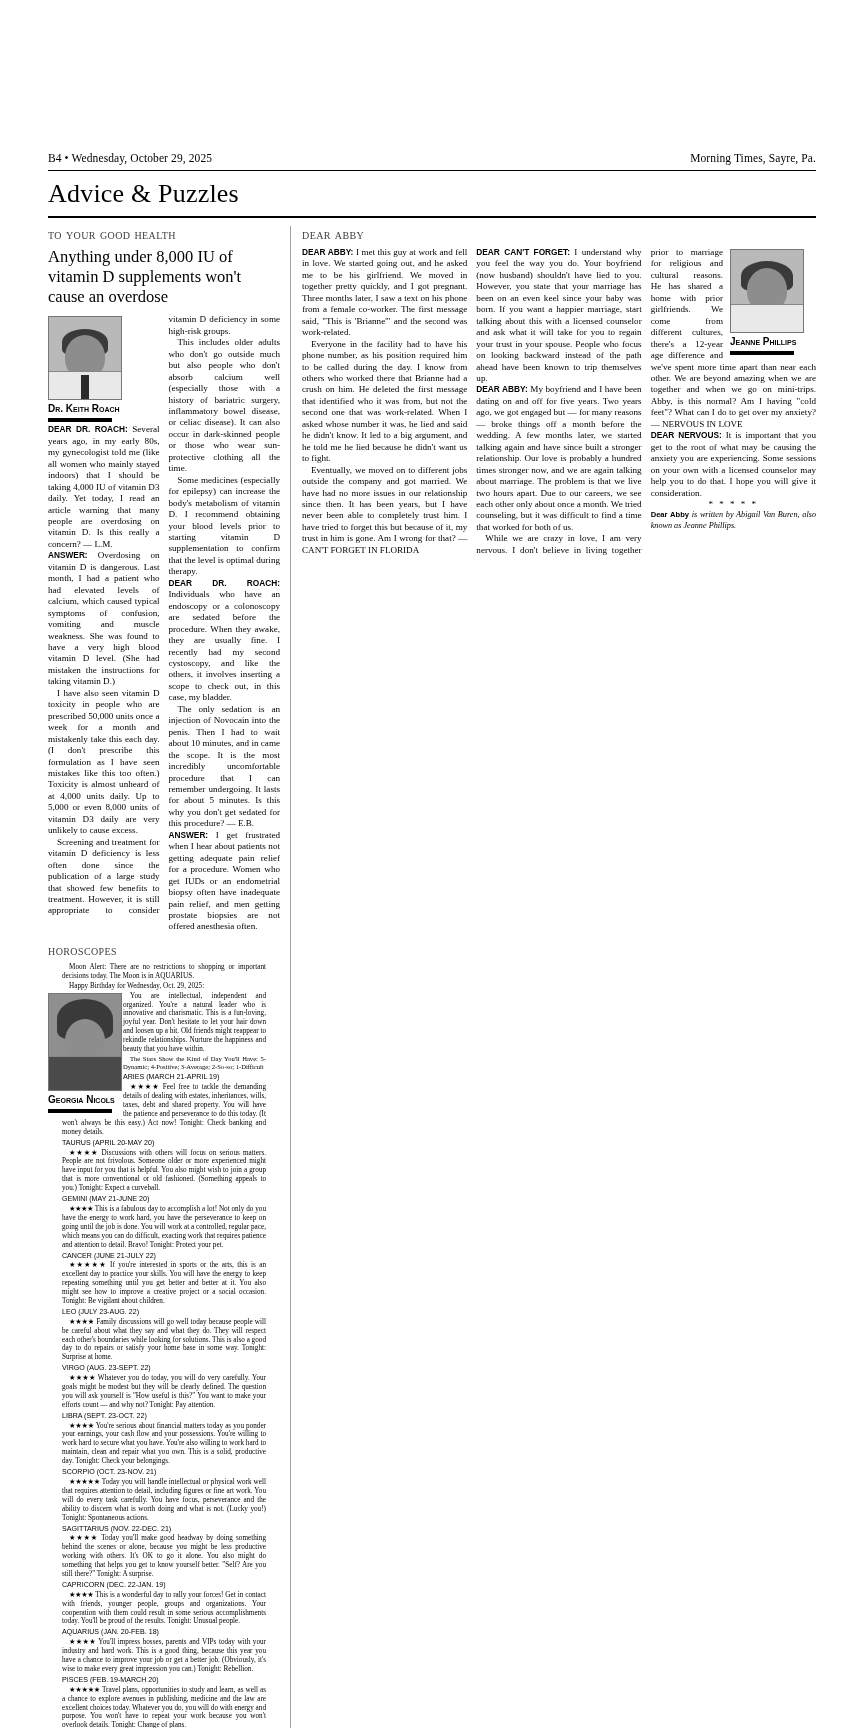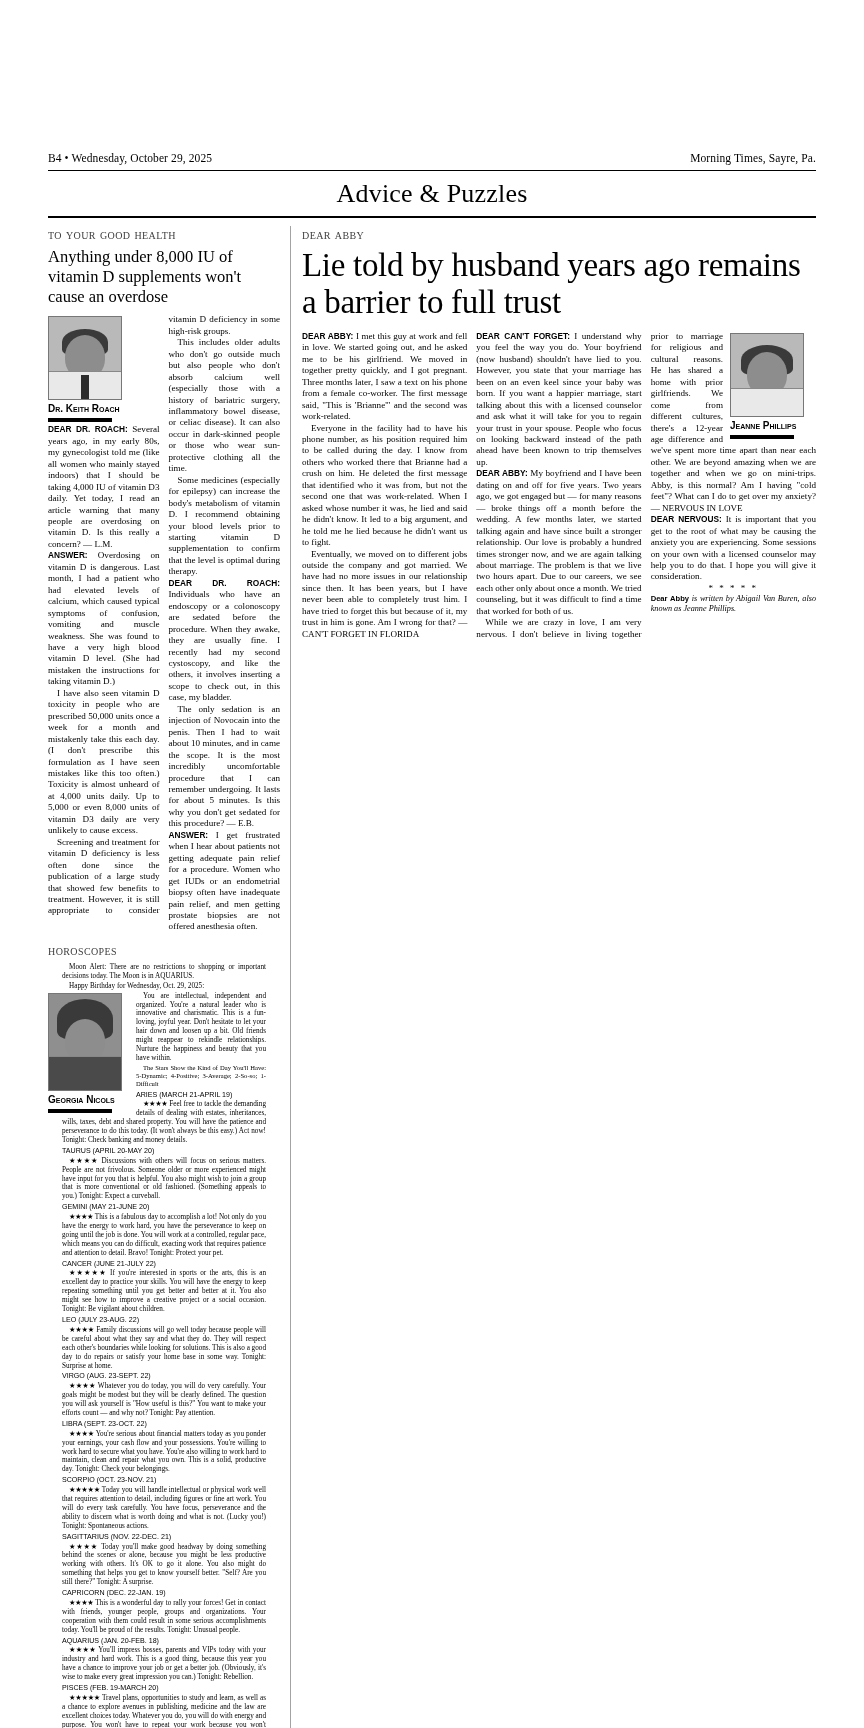--- a/index.html
+++ b/index.html
@@ -15,21 +15,21 @@
   .page { width: 864px; height: 1728px; padding: 0 48px; position: relative; }
 
   
   .masthead {
     display:flex; justify-content:space-between; align-items:flex-end;
     font-size: 11.5px; padding-top: 152px; letter-spacing: .1px;
   }
   .rule-thin { border-top: 1px solid #000; margin-top: 6px; }
   .rule-thick { border-top: 2px solid #000; }
   .section-title {
-    text-align:center; font-size: 26px; font-family:"Liberation Serif", serif;
+    text-align:left; font-size: 26px; font-family:"Liberation Serif", serif;
     padding: 8px 0 7px; letter-spacing: .2px;
   }
 
   
   .cols { display:flex; margin-top: 8px; }
   .col-left { width: 242px; padding-right: 10px; }
   .col-right { flex:1; padding-left: 11px; border-left: 1px solid #a3a3a3; }
 
   .kicker {
     font-size: 14.5px; color:#404040; letter-spacing:.4px;
@@ -85,21 +85,21 @@
 
   
   .horo { font-size: 7.2px; line-height: 1.24; text-align: justify; }
   .horo p { margin:0 14px 1px; text-indent: 7px; }
   .horo .sign {
     font-family:"Liberation Sans", sans-serif; font-weight:normal; font-size:7.1px;
     text-indent:0; margin-top:2px;
   }
   .horo .stars { letter-spacing:-.5px; }
   .horo .intro { text-indent:7px; }
-  .horo-mug { float:left; width:68px; margin:1px 20px 2px 0; }
+  .horo-mug { float:left; width:68px; margin:1px 7px 2px 0; }
   .horo-mug .mug { height:98px; background:#8f8f8f; }
 
   
   .puzzles { display:flex; margin-top:6px; }
   .pz-left { width: 206px; padding-right:7px; }
   .pz-right { flex:1; padding-left:8px; border-left:1px solid #000; }
 
   .cw-title {
     font-family:"Liberation Serif", serif; font-style:italic; font-weight:bold;
     font-size:17px; letter-spacing:.2px;
@@ -230,21 +230,20 @@
             <div>
               <p class="sign">PISCES (FEB. 19-MARCH 20)</p>
               <p><span class="stars">★★★★★</span> Travel plans, opportunities to study and learn, as well as a chance to explore avenues in publishing, medicine and the law are excellent choices today. Whatever you do, you will do with energy and purpose. You won't have to repeat your work because you won't overlook details. Tonight: Change of plans.</p>
             </div>
           </div>
       </div>
     </div>
 
     <div class="col-right">
       <div class="kicker">Dear Abby</div>
-      <h1 class="head-right">Lie told by husband years ago remains a barrier to full trust</h1>
 
       <div class="bodytext twocol3">
         <p class="noind"><span class="lead">DEAR ABBY:</span><span> I met this guy at work and fell in love. We started going out, and he asked me to be his girlfriend. We moved in together pretty quickly, and I got pregnant. Three months later, I saw a text on his phone from a female co-worker. The first message said, "This is 'Brianne'" and the second was work-related.</span></p>
         <p>Everyone in the facility had to have his phone number, as his position required him to be called during the day. I know from others who worked there that Brianne had a crush on him. He deleted the first message that identified who it was from, but not the second one that was work-related. When I asked whose number it was, he lied and said he didn't know. It led to a big argument, and he told me he lied because he didn't want us to fight.</p>
         <p>Eventually, we moved on to different jobs outside the company and got married. We have had no more issues in our relationship since then. It has been years, but I have never been able to completely trust him. I have tried to forget this but because of it, my trust in him is gone. Am I wrong for that? — CAN'T FORGET IN FLORIDA</p>
         <p class="noind"><span class="lead">DEAR CAN'T FORGET:</span><span> I understand why you feel the way you do. Your boyfriend (now husband) shouldn't have lied to you. However, you state that your marriage has been on an even keel since your baby was born. If you want a happier marriage, start talking about this with a licensed counselor and ask what it will take for you to regain your trust in your spouse. People who focus on looking backward instead of the path ahead have been known to trip themselves up.</span></p>
         <p class="noind"><span class="lead">DEAR ABBY:</span><span> My boyfriend and I have been dating on and off for five years. Two years ago, we got engaged but — for many reasons — broke things off a month before the wedding. A few months later, we started talking again and have since built a stronger relationship. Our love is probably a hundred times stronger now, and we are again talking about marriage. The problem is that we live two hours apart. Due to our careers, we see each other only about once a month. We tried counseling, but it was difficult to find a time that worked for both of us.</span></p>
         <div class="mugwrap right">
           <div class="mug">
             <div class="hair" style="width:52px;height:30px"></div>

